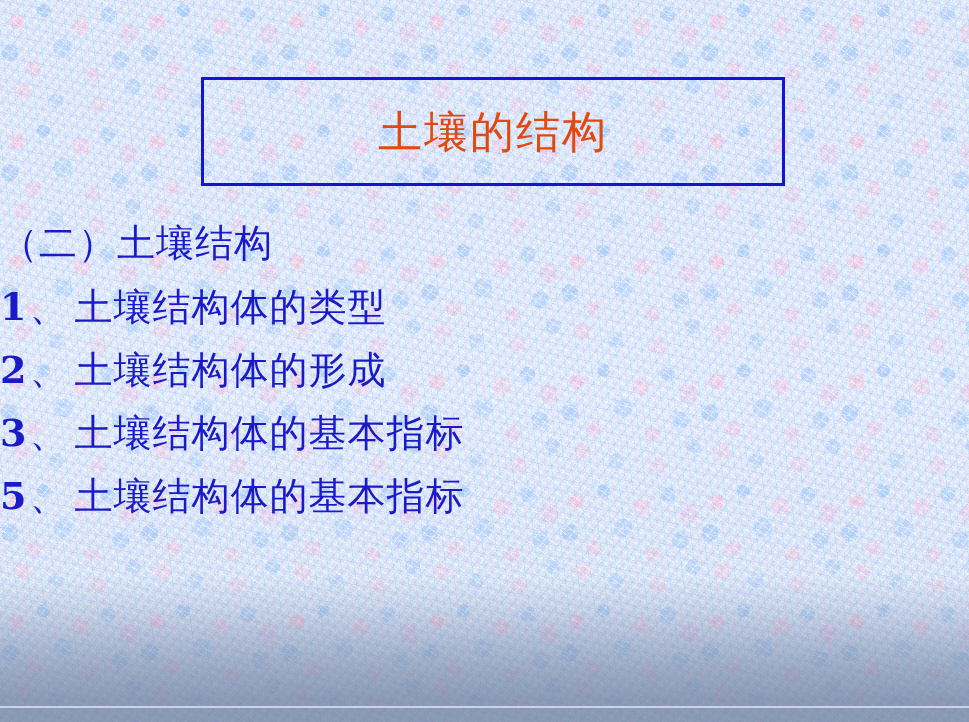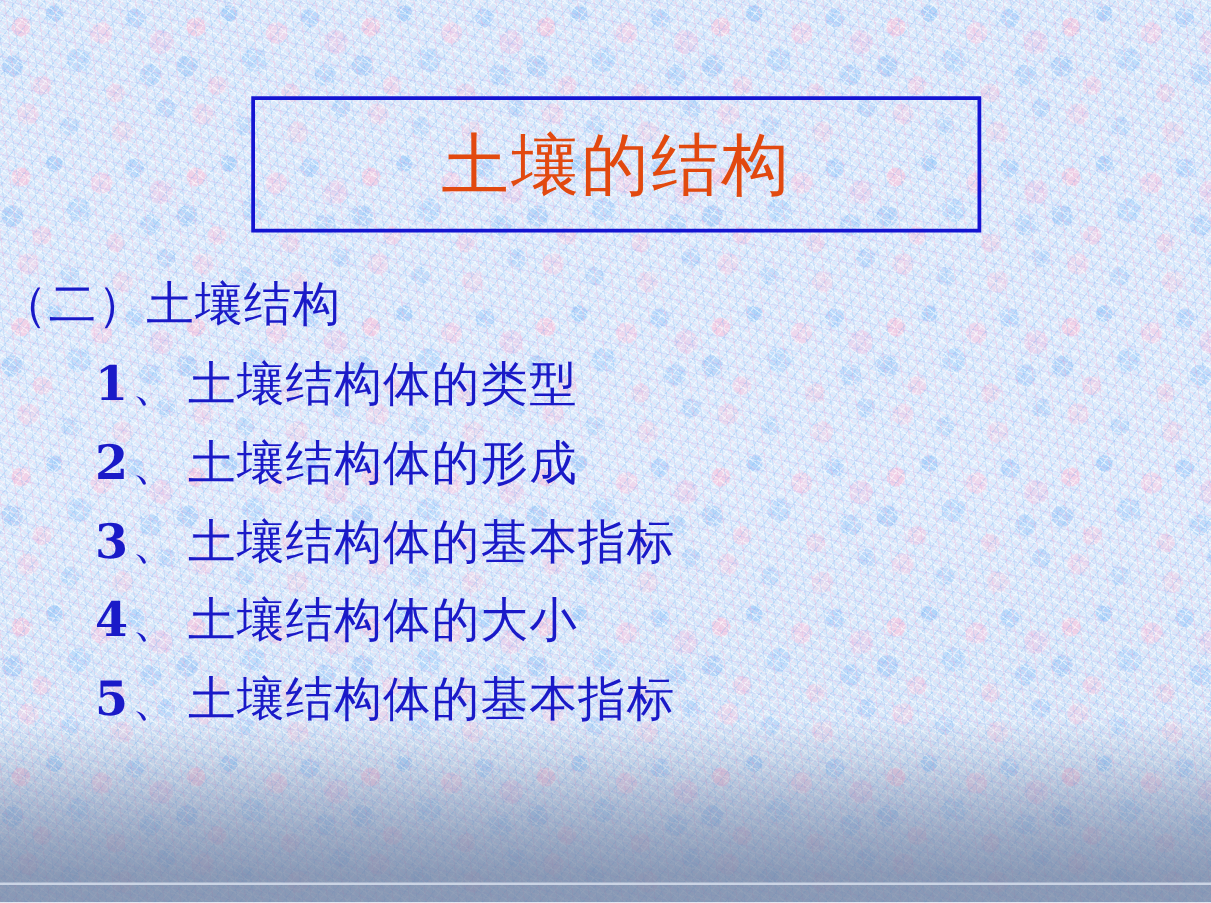--- a/index.html
+++ b/index.html
@@ -102,21 +102,21 @@
     width: 584px;
     height: 109px;
     border: 3px solid #1414d2;
     box-sizing: border-box;
     display: flex;
     align-items: center;
     justify-content: center;
   }
   #title-text {
     color: #e2490f;
-    font-size: 54px;
+    font-size: 44px;
     line-height: 1;
     letter-spacing: 2px;
     font-weight: 400;
     white-space: nowrap;
     font-family: "DejaVu Serif", "Liberation Serif", serif;
   }
 
   
   #body-block {
     position: absolute;
@@ -129,21 +129,20 @@
     font-size: 38px;
     line-height: 63px;
     height: 63px;
     white-space: nowrap;
     font-family: "DejaVu Serif", "Liberation Serif", serif;
   }
   .body-line.heading {
     letter-spacing: 1px;
   }
   .body-line.numbered {
-    padding-left: 76px;
     letter-spacing: 1px;
   }
   .line-num {
     font-weight: bold;
     padding-right: 2px;
   }
   .line-sep {
     padding-right: 6px;
   }
 </style>
@@ -171,22 +170,19 @@
     </div>
 
     <div class="body-line numbered">
       <span class="line-num">2</span><span class="line-sep">、</span><span>土壤结构体的形成</span>
     </div>
 
     <div class="body-line numbered">
       <span class="line-num">3</span><span class="line-sep">、</span><span>土壤结构体的基本指标</span>
     </div>
 
-    <div class="body-line numbered">
-      <span class="line-num">4</span><span class="line-sep">、</span><span>土壤结构体的大小</span>
-    </div>
 
     <div class="body-line numbered">
       <span class="line-num">5</span><span class="line-sep">、</span><span>土壤结构体的基本指标</span>
     </div>
 
   </div>
 </div>
 
 </body></html>

